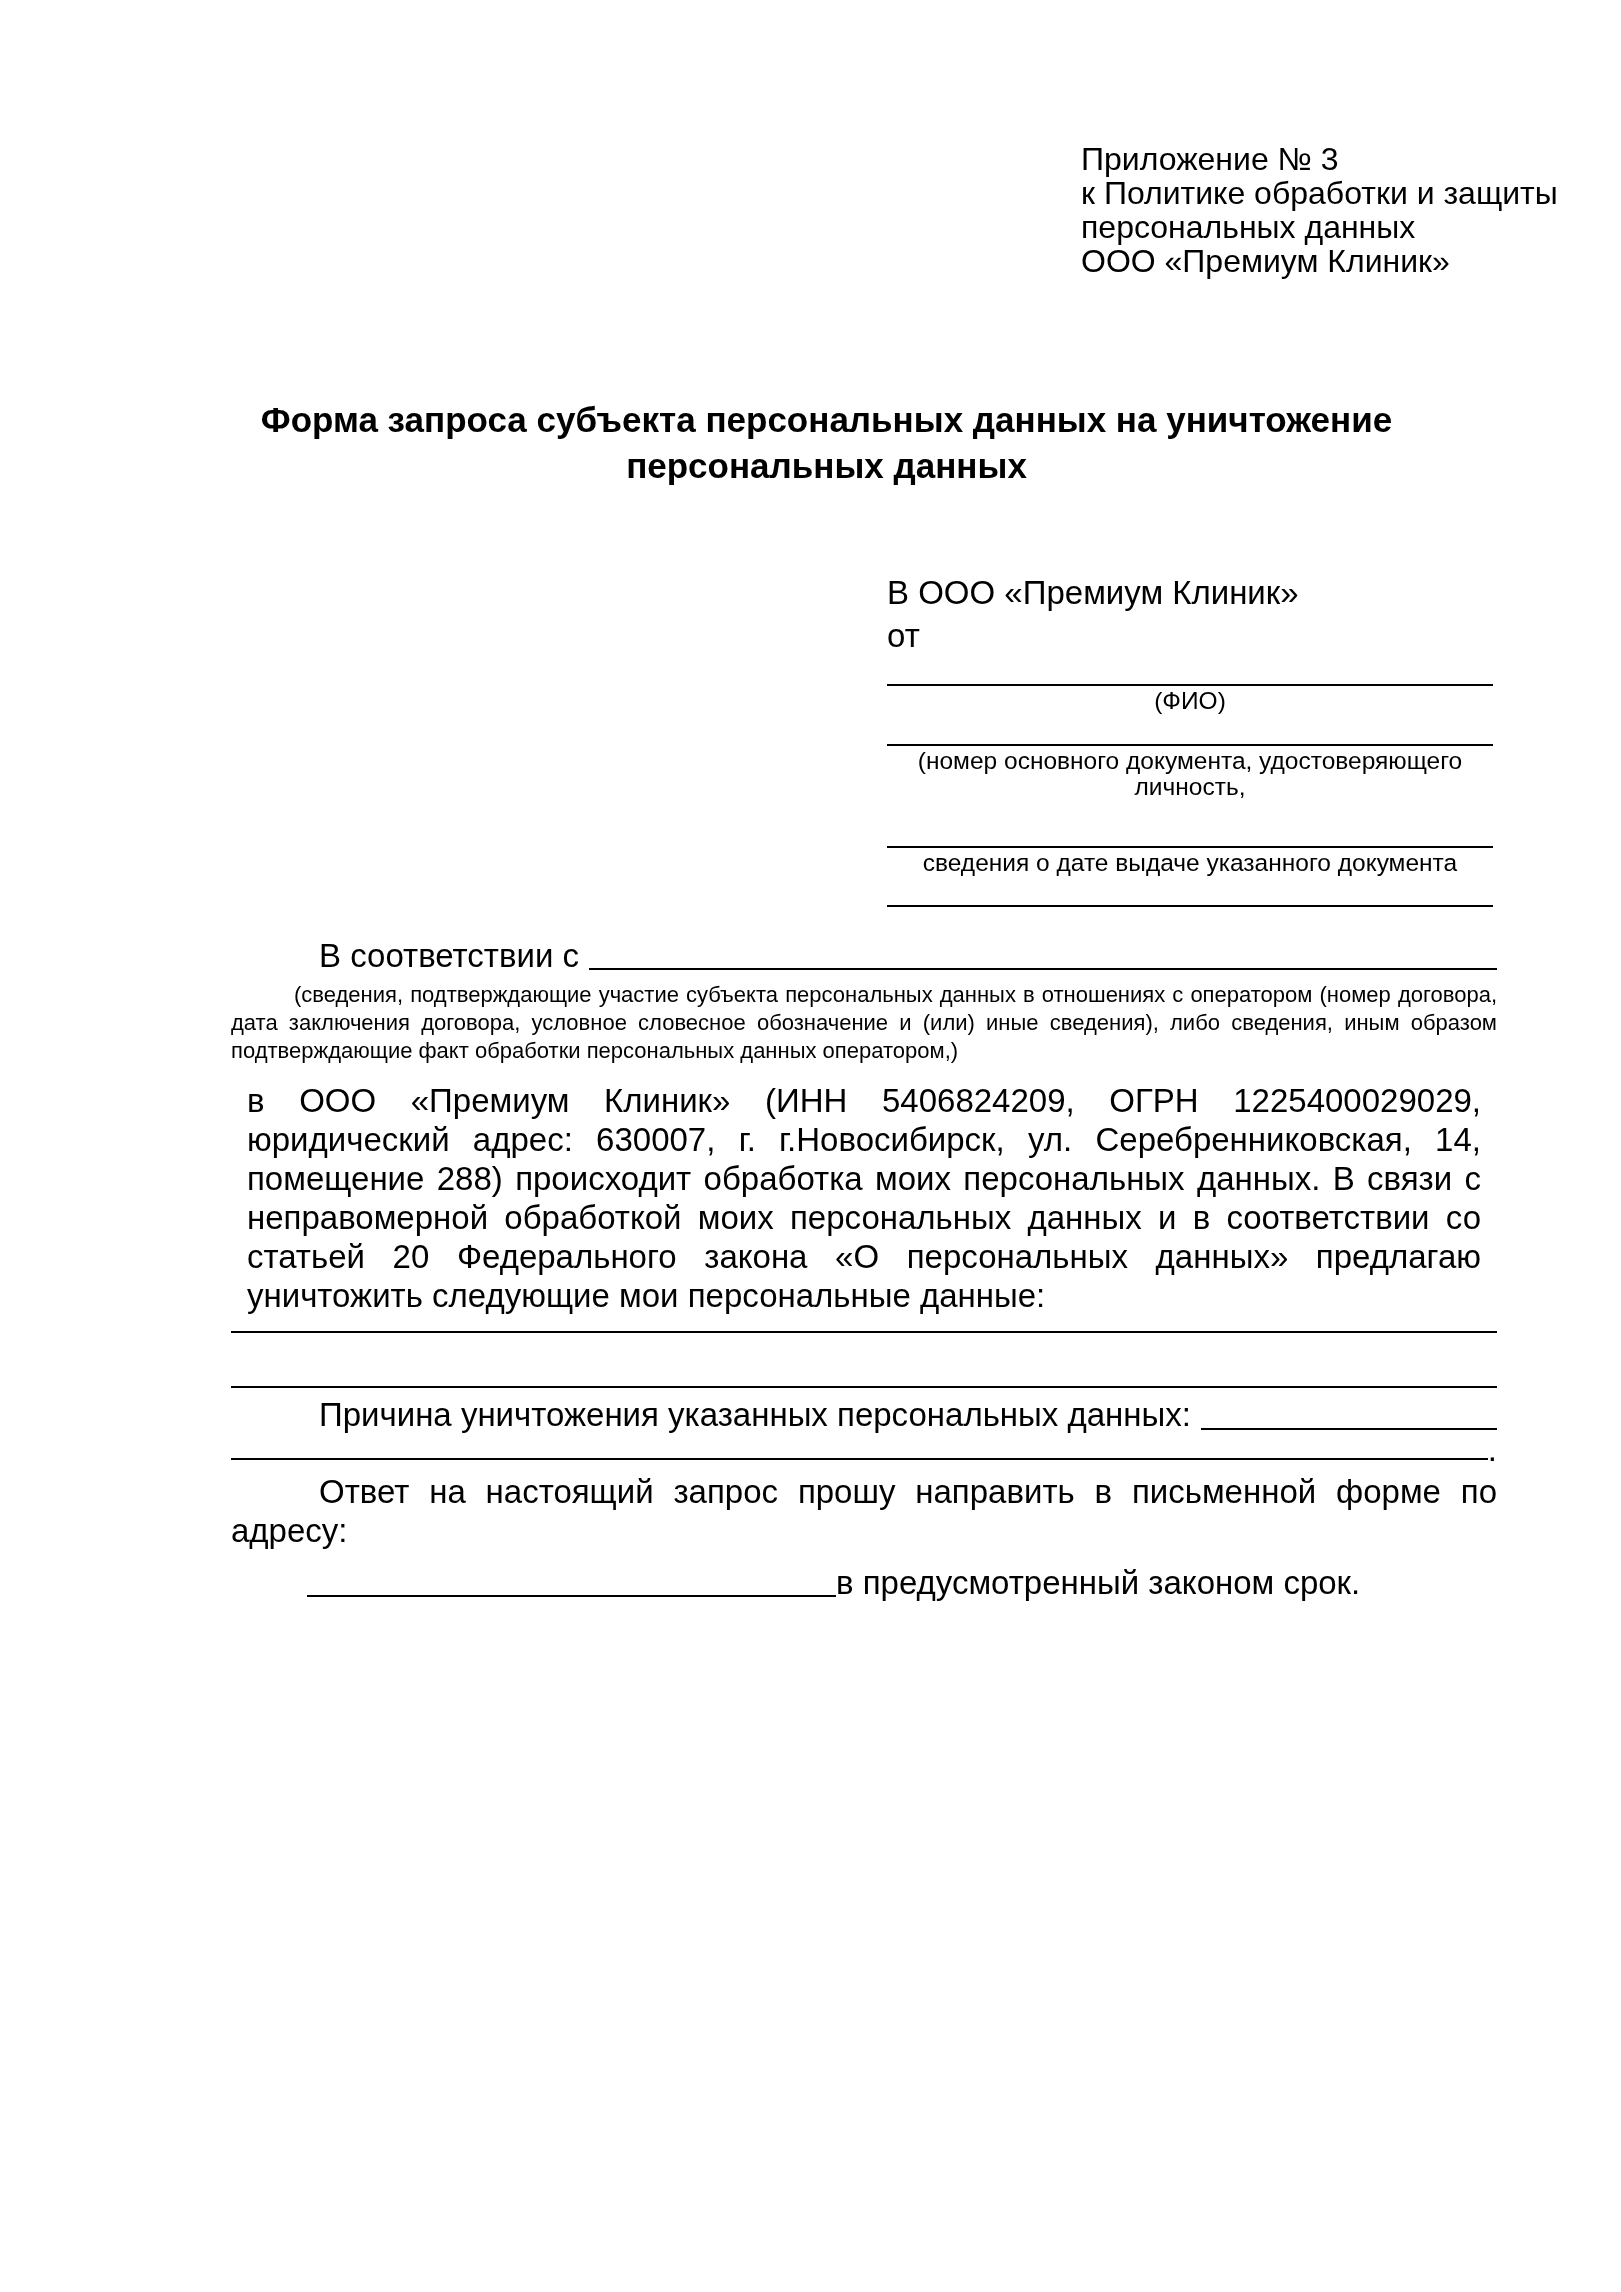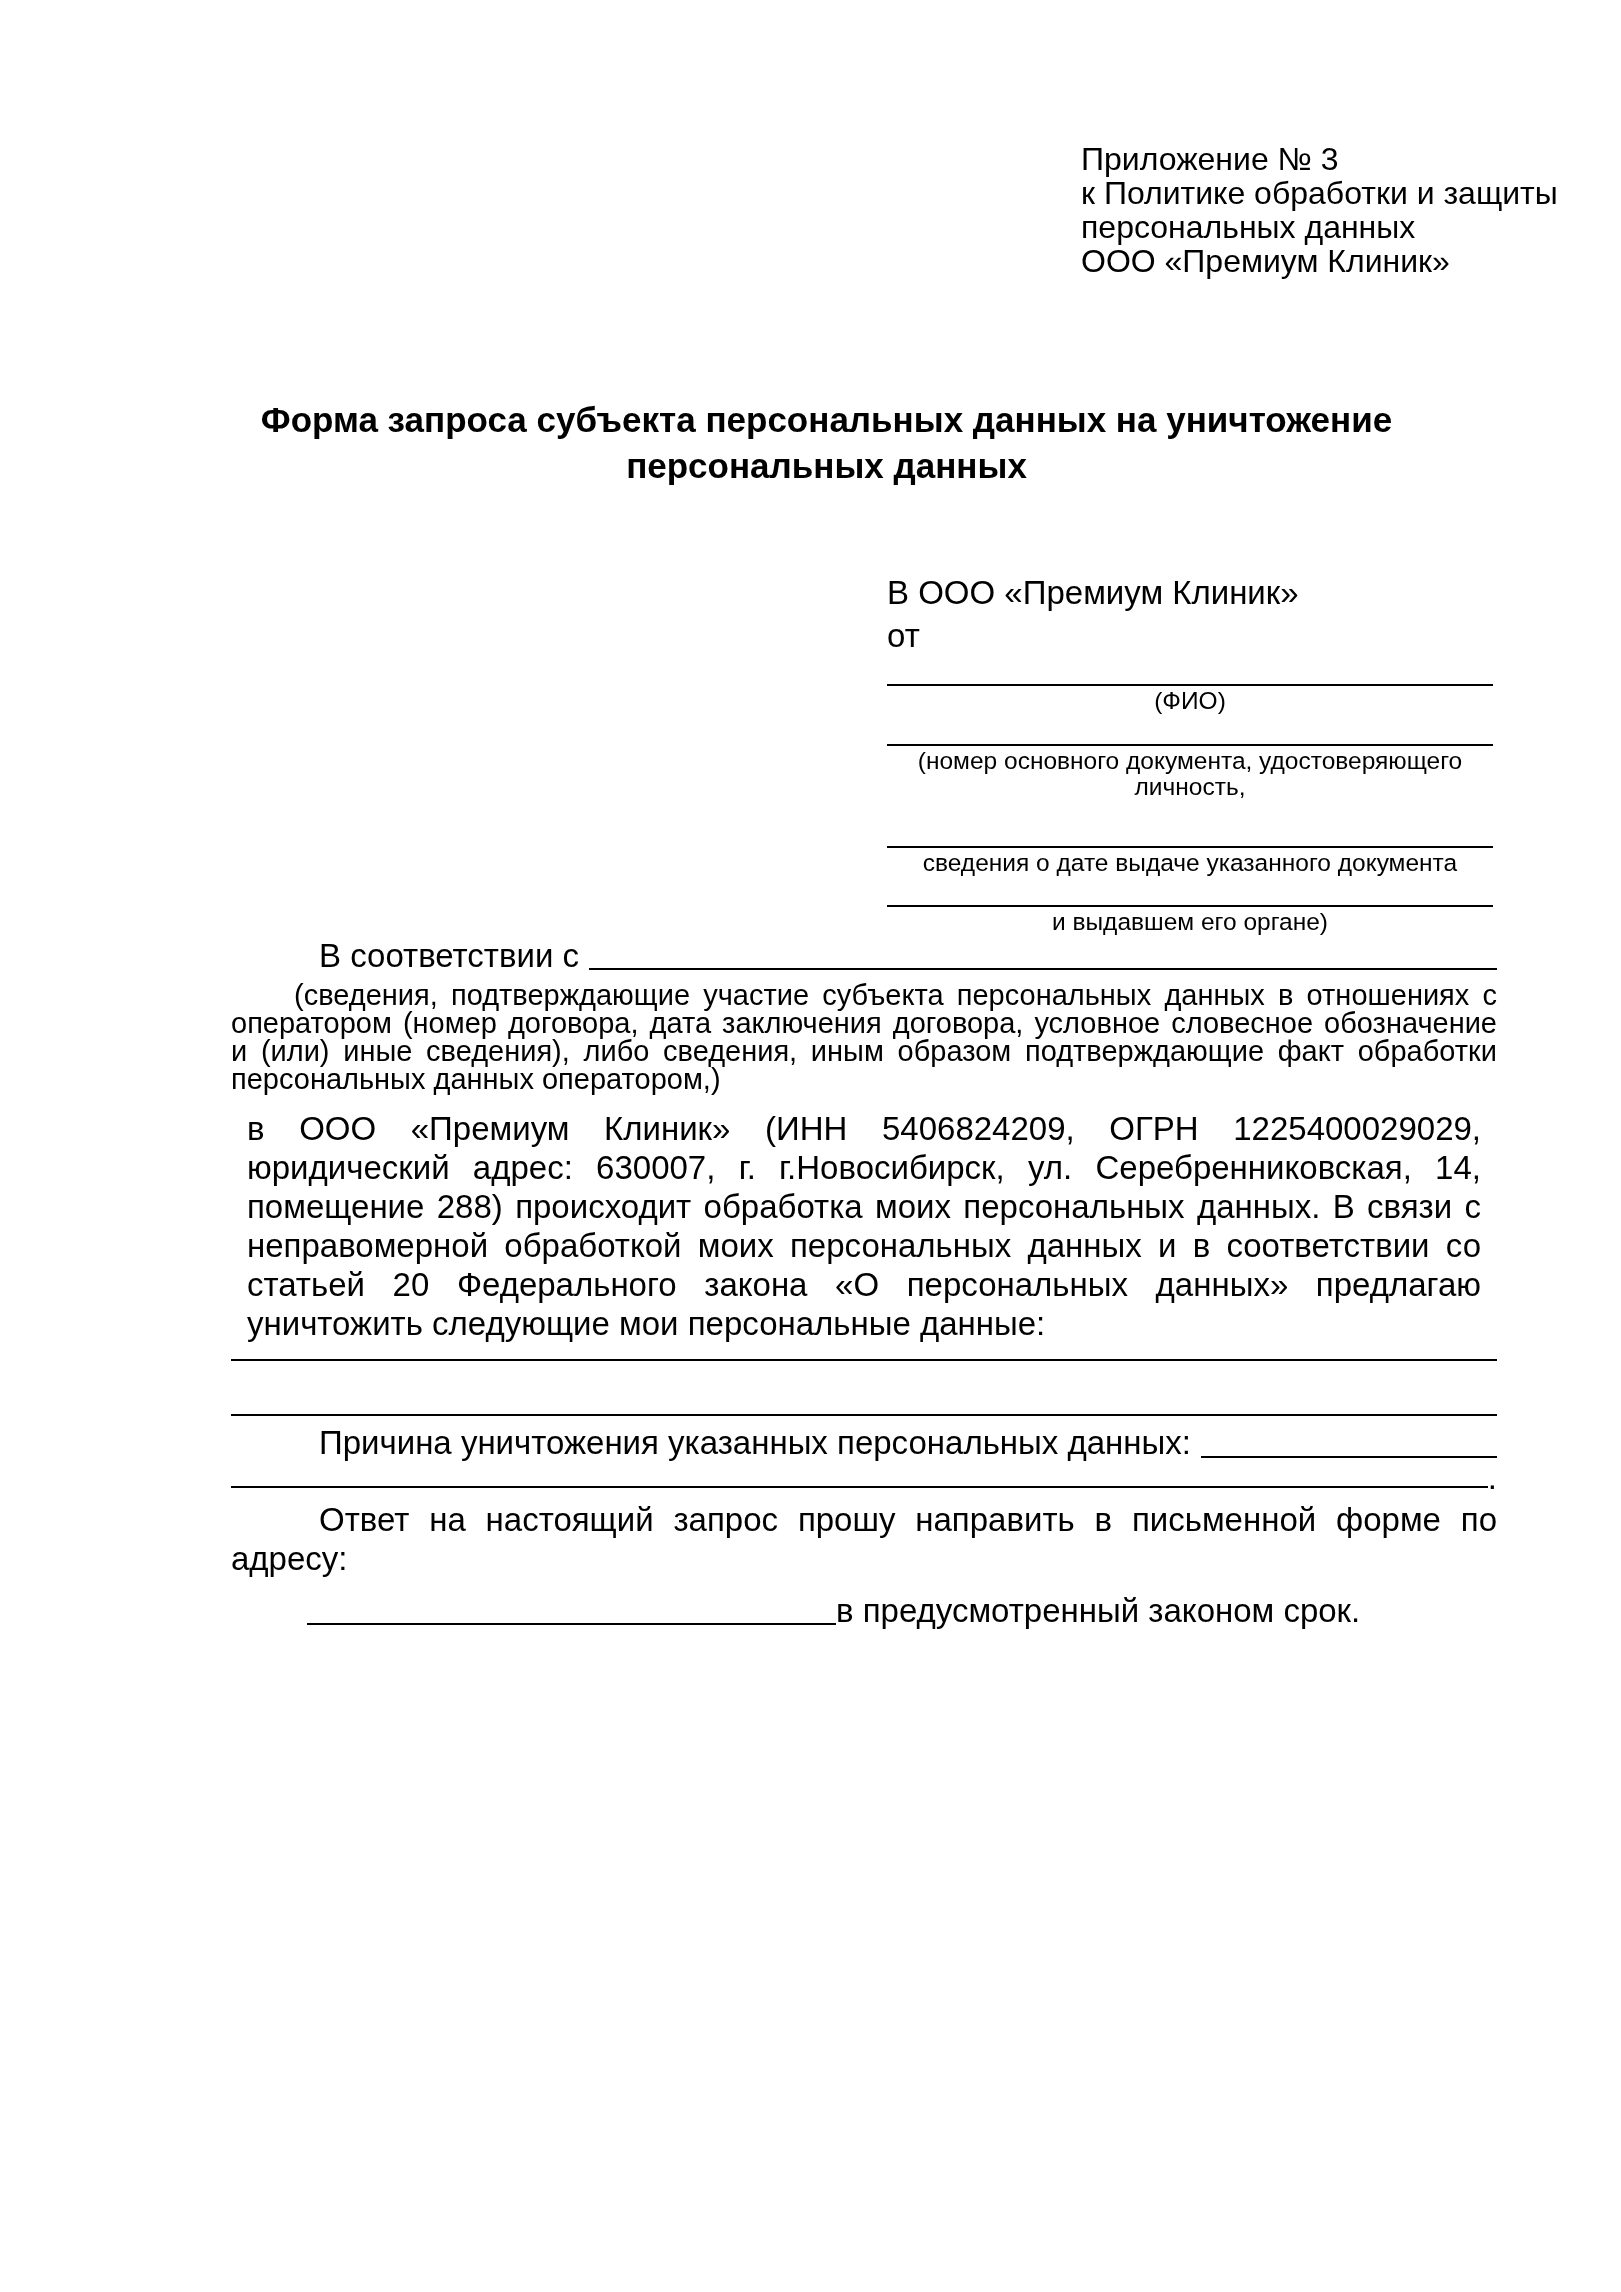--- a/index.html
+++ b/index.html
@@ -77,21 +77,21 @@
   .row-accordance .label { white-space: nowrap; }
   .fill-line {
     flex: 1 1 auto;
     border-bottom: 2.9px solid #000;
     margin-left: 9.8px;
     margin-bottom: 4.9px;
     min-width: 39px;
   }
   .fine-print {
     margin: 5.9px 0 0 0;
-    font-size: 29px;
+    font-size: 22px;
     line-height: 28px;
     text-align: justify;
     text-indent: 63px;
   }
   .main-par {
     margin: 16px;
     line-height: 39px;
     text-align: justify;
   }
   .blank-a { margin-top: 9.8px; }
@@ -173,21 +173,20 @@
     <div class="blank-rule rule-1"></div>
     <div class="field-caption">(ФИО)</div>
 
     <div class="blank-rule rule-2"></div>
     <div class="field-caption">(номер основного документа, удостоверяющего личность,</div>
 
     <div class="blank-rule rule-3"></div>
     <div class="field-caption">сведения о дате выдаче указанного документа</div>
 
     <div class="blank-rule rule-4"></div>
-    <div class="field-caption">и выдавшем его органе)</div>
   </div>
 
   <div class="body-block">
 
     <div class="row-accordance">
       <span class="label">В соответствии с</span>
       <span class="fill-line"></span>
     </div>
 
     <p class="fine-print">(сведения, подтверждающие участие субъекта персональных данных в отношениях с оператором (номер договора, дата заключения договора, условное словесное обозначение и (или) иные сведения), либо сведения, иным образом подтверждающие факт обработки персональных данных оператором,)</p>

